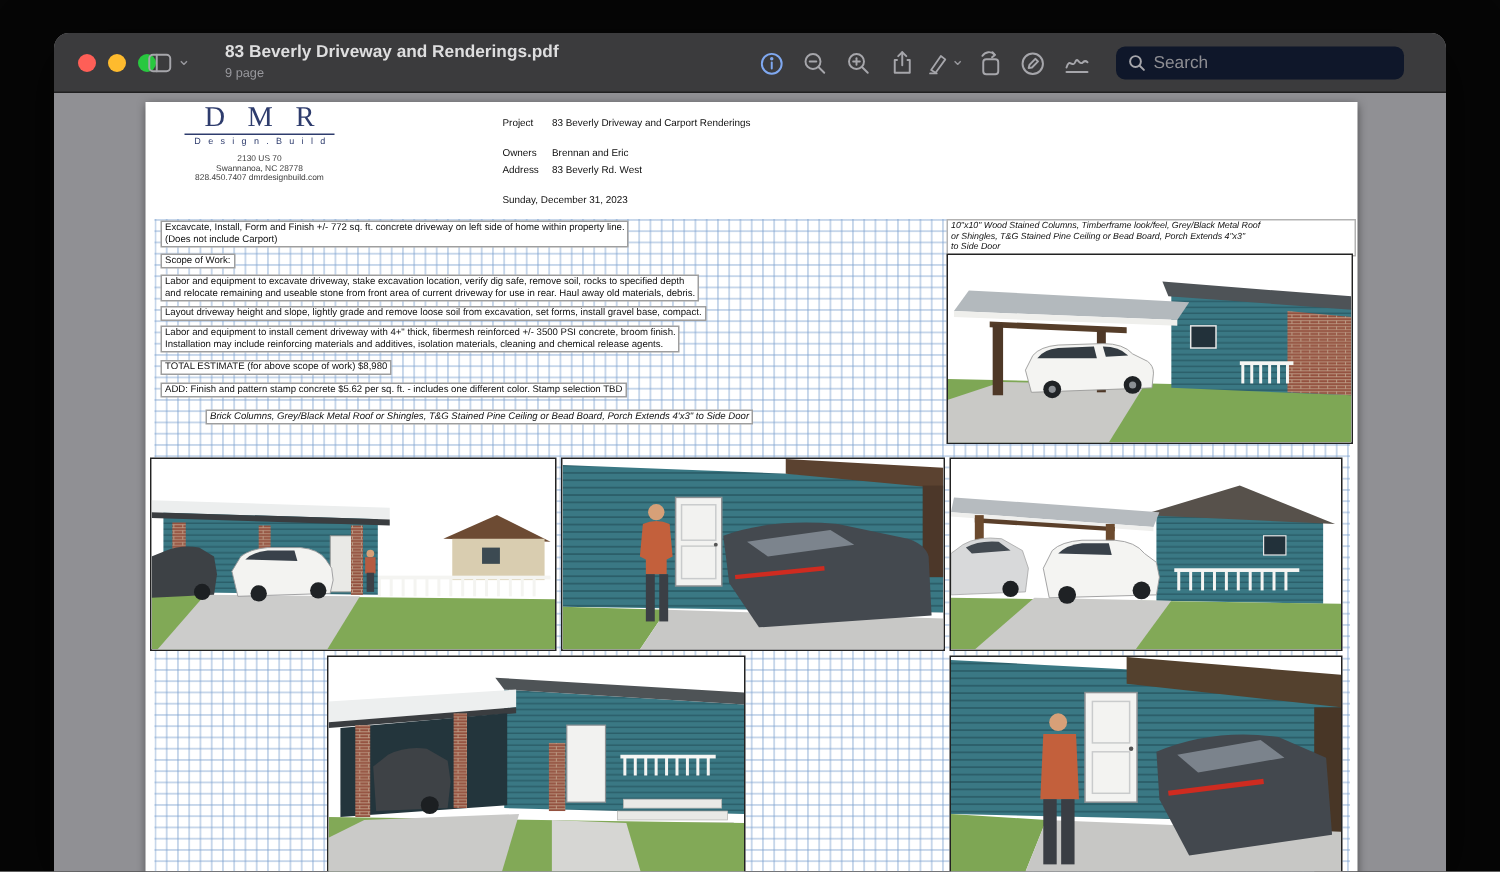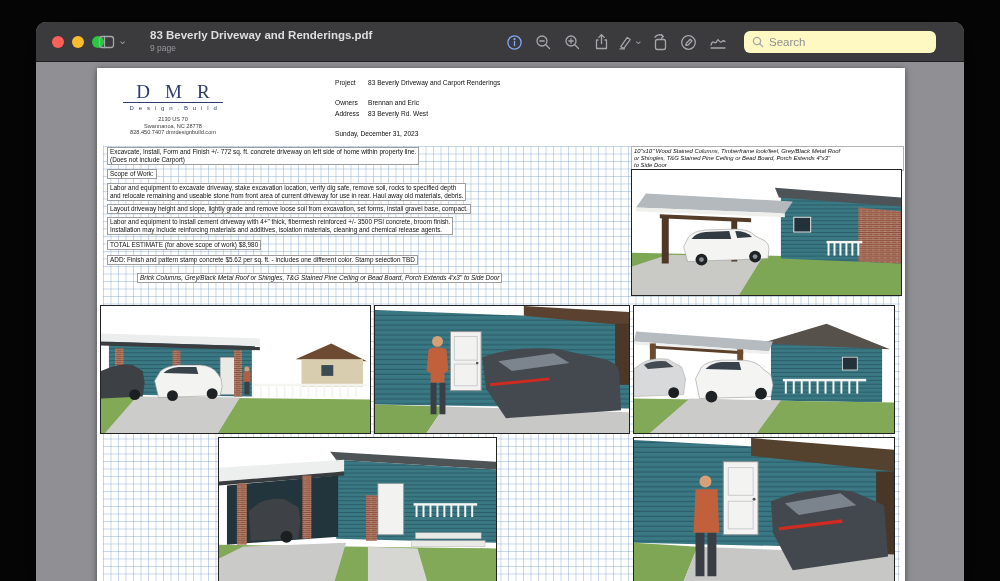--- a/index.html
+++ b/index.html
@@ -18,33 +18,33 @@
                   color:#a6a6ab;border-radius:5px;cursor:default}
   .chev{font-size:11px;line-height:8px;color:#98989d;transform:translateY(-2px)}
   .titles{position:absolute;left:114px;top:7px}
   .wtitle{font-size:11.5px;font-weight:700;color:#dededf;white-space:nowrap}
   .wsub{font-size:8.5px;color:#98989d;margin-top:2px}
   .tools{position:absolute;right:28px;top:9px;display:flex;align-items:center;gap:4px}
   .tbtn{width:25px;height:22px;display:flex;align-items:center;justify-content:center;border-radius:5px}
   svg.ic{stroke:#a6a6ab;fill:none;stroke-width:1.3;stroke-linecap:round;stroke-linejoin:round;display:block}
   svg.ic.blue{stroke:#7fa8f0}
   .pen-group{display:flex;align-items:center;gap:1px}
-  .search{width:192px;height:22px;border-radius:6px;background:#fef9c3;display:flex;align-items:center;gap:5px;
+  .search{width:192px;height:22px;border-radius:6px;background:#0f172a;display:flex;align-items:center;gap:5px;
           padding:0 8px;color:#8e8e93;font-size:11.5px;margin-left:10px}
 
   
   .content{position:absolute;left:0;right:0;top:41px;bottom:0;background:#909094;overflow:hidden}
   .page{position:absolute;left:61px;top:5px;width:808px;height:552px;background:#fff;box-shadow:0 1px 6px rgba(0,0,0,.5)}
   .gridbg{position:absolute;left:6px;right:5px;top:78px;bottom:0;
     background-image:
       linear-gradient(to right, rgba(120,158,205,.42) 1px, transparent 1px),
       linear-gradient(to bottom, rgba(120,158,205,.42) 1px, transparent 1px);
     background-size:7.5px 7.5px;background-position:0 0}
 
-  .logo{position:absolute;left:20px;top:13px;width:112px;text-align:center;color:#2e3c6d}
+  .logo{position:absolute;left:20px;top:0;width:112px;text-align:center;color:#2e3c6d}
   .logo .dmr{font-family:"Liberation Serif",serif;font-size:19px;letter-spacing:15px;padding-left:15px;line-height:21px}
   .logo .rule{height:1px;background:#2e3c6d;margin:0 6px 2px}
   .logo .tag{font-size:6px;letter-spacing:1.6px;padding-left:2px}
   .logo .addr{font-size:5.6px;line-height:6.5px;color:#3c3c3c;margin-top:5px}
 
   .meta{position:absolute;left:238px;top:11px;font-size:6.6px;line-height:8px;color:#101010}
   .mrow{display:flex}
   .mlabel{width:33px}
   .mval{white-space:nowrap}
 

